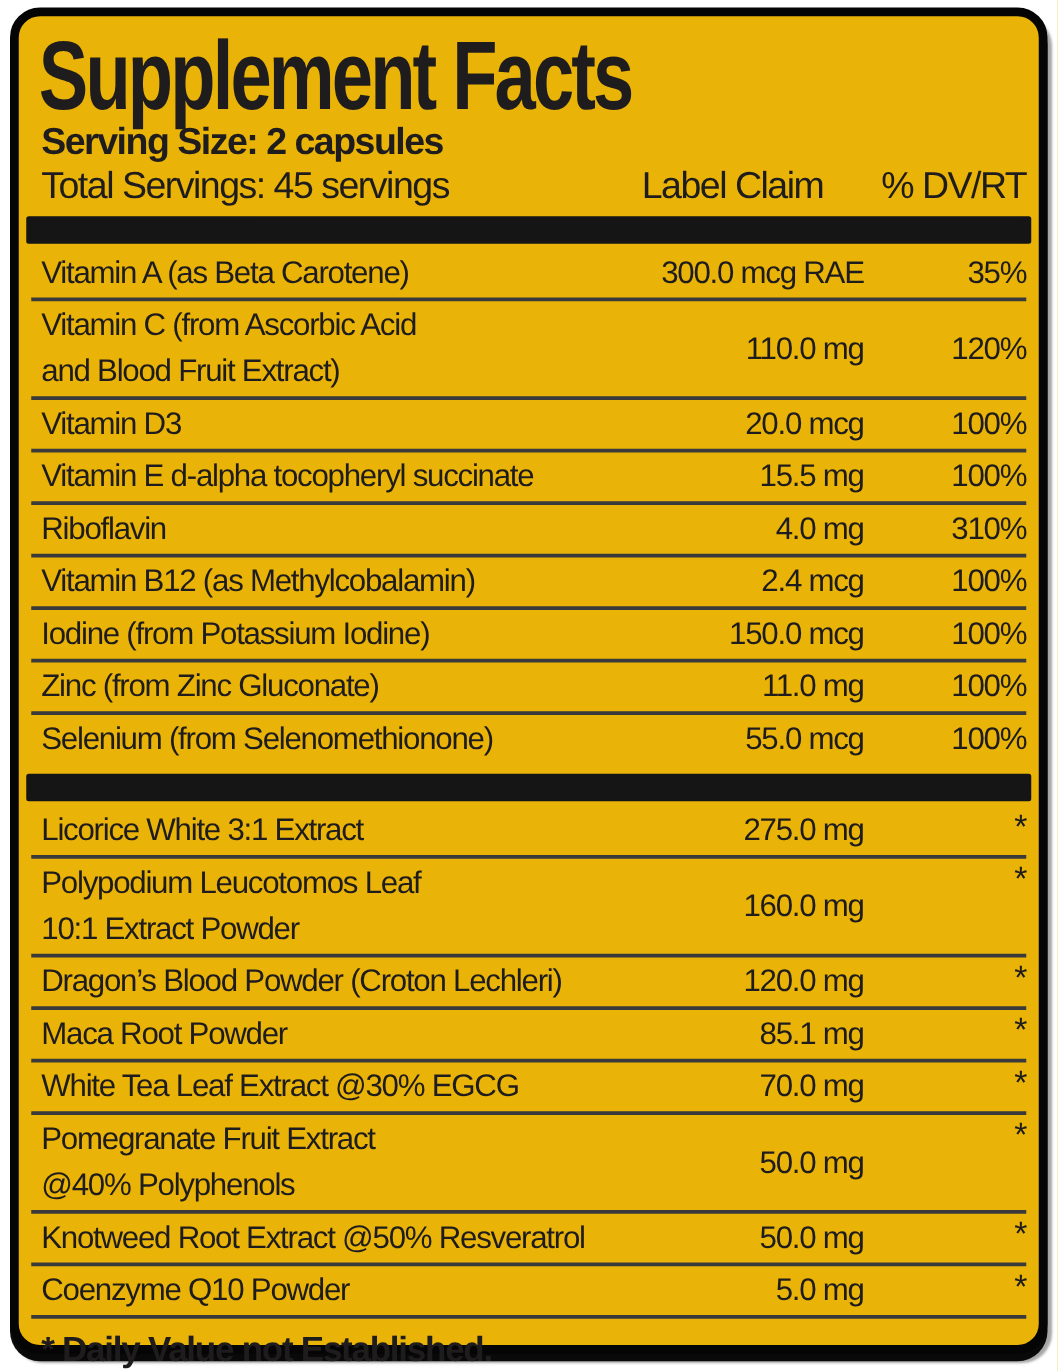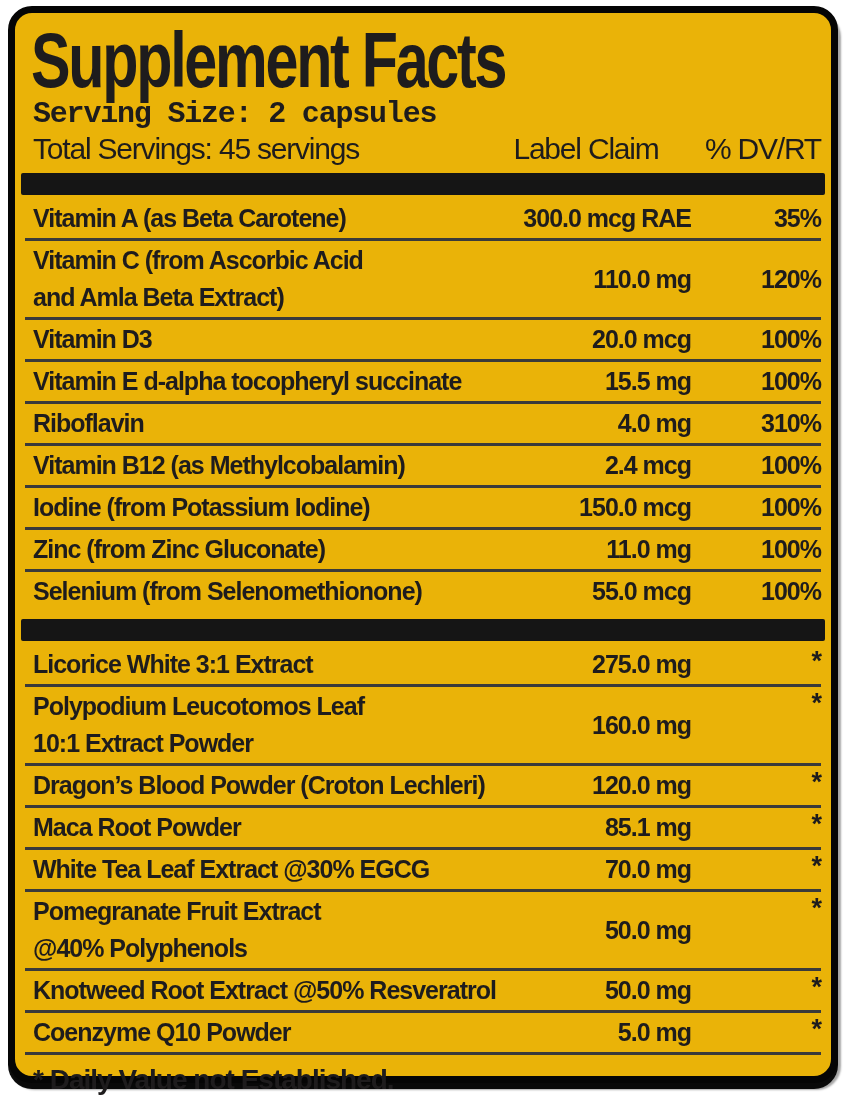--- a/index.html
+++ b/index.html
@@ -41,21 +41,20 @@
     transform: scaleX(0.76);
     transform-origin: 0 50%;
   }
   .serving-line {
     font-size: 30px;
     line-height: 34px;
     font-weight: bold;
     letter-spacing: -1.2px;
     padding-left: 8px;
     white-space: nowrap;
-    font-family: Liberation Mono, monospace;
   }
   .header-row {
     display: grid;
     grid-template-columns: 1fr 210px 130px;
     align-items: baseline;
     font-size: 30px;
     line-height: 36px;
     font-weight: normal;
     letter-spacing: -1.2px;
   }
@@ -70,21 +69,21 @@
   }
   .bar.mid { margin-top: 8px; }
   .section { }
   .row {
     display: grid;
     grid-template-columns: 1fr max-content 130px;
     align-items: center;
     border-bottom: 3px solid #3a3a3a;
     min-height: 38px;
     font-size: 25px;
-    font-weight: bold;
+    font-weight: normal;
     letter-spacing: -1px;
   }
   .row.no-sep { border-bottom: none; }
   .row .name {
     padding: 1px 6px 1px 8px;
     line-height: 37px;
     white-space: pre-line;
   }
   .row .amount {
     justify-self: end;
@@ -131,21 +130,21 @@
     <div class="bar"></div>
 
     <div class="section" id="section-vitamins">
         <div class="row">
     <div class="name">Vitamin A (as Beta Carotene)</div>
     <div class="amount">300.0 mcg RAE</div>
     <div class="dv">35%</div>
   </div>
         <div class="row">
     <div class="name">Vitamin C (from Ascorbic Acid
-and Amla Beta Extract)</div>
+and Blood Fruit Extract)</div>
     <div class="amount">110.0 mg</div>
     <div class="dv">120%</div>
   </div>
         <div class="row">
     <div class="name">Vitamin D3</div>
     <div class="amount">20.0 mcg</div>
     <div class="dv">100%</div>
   </div>
         <div class="row">
     <div class="name">Vitamin E d-alpha tocopheryl succinate</div>

